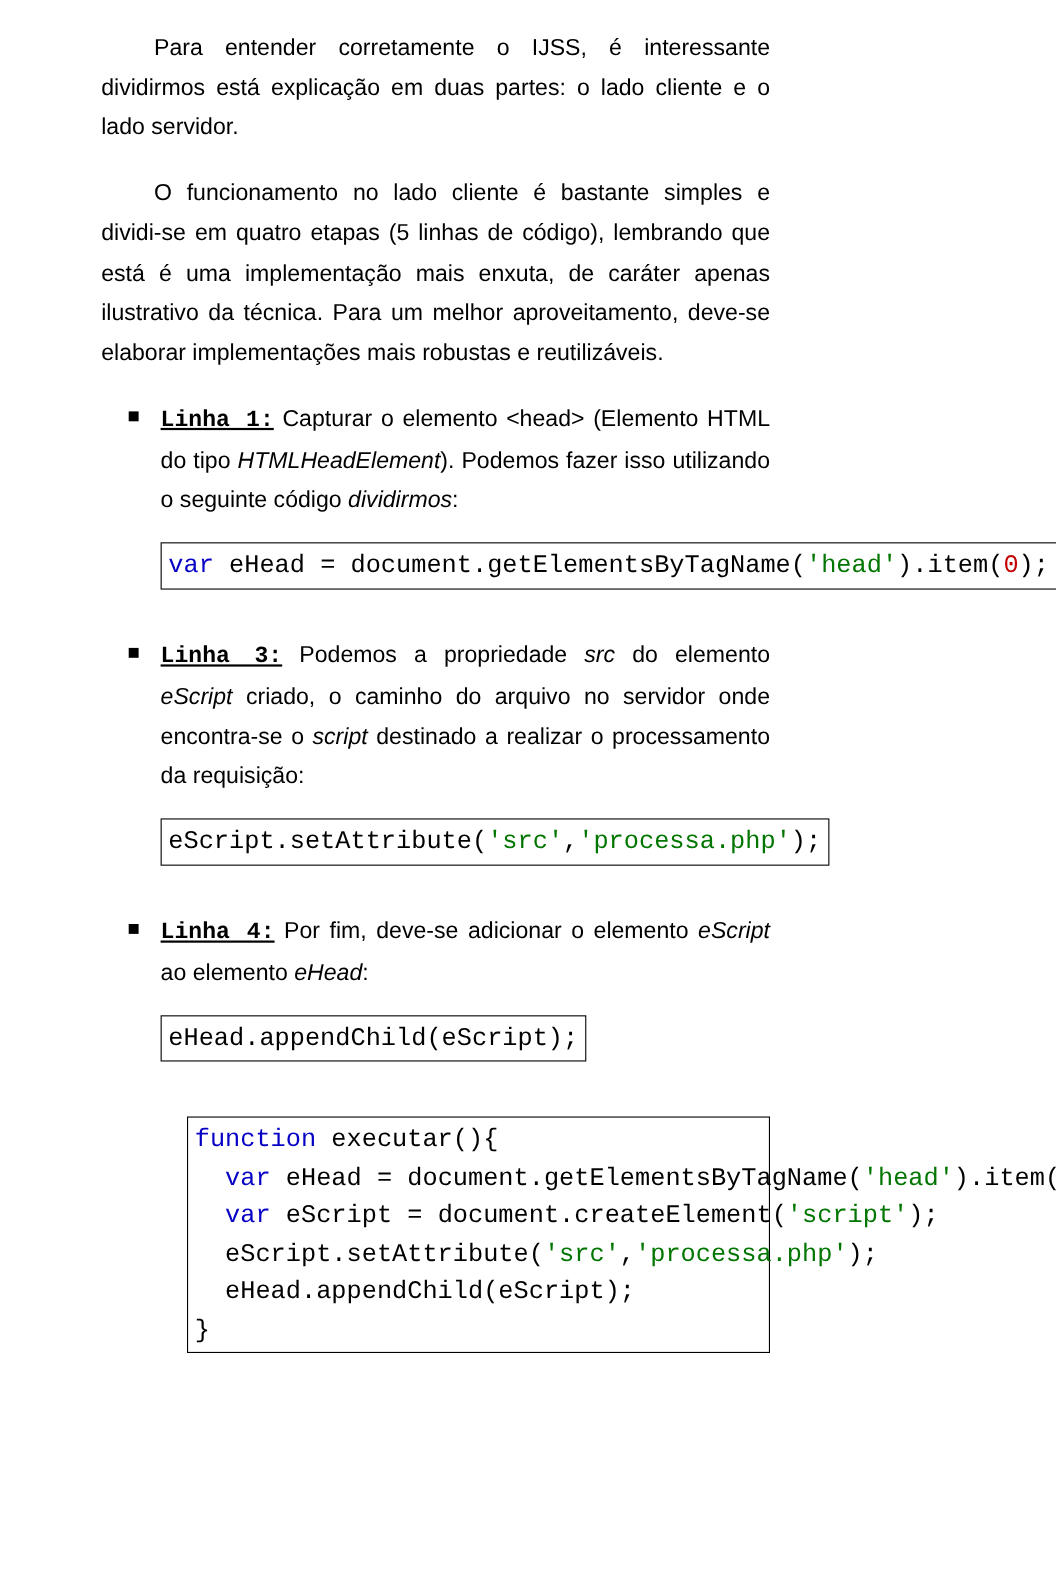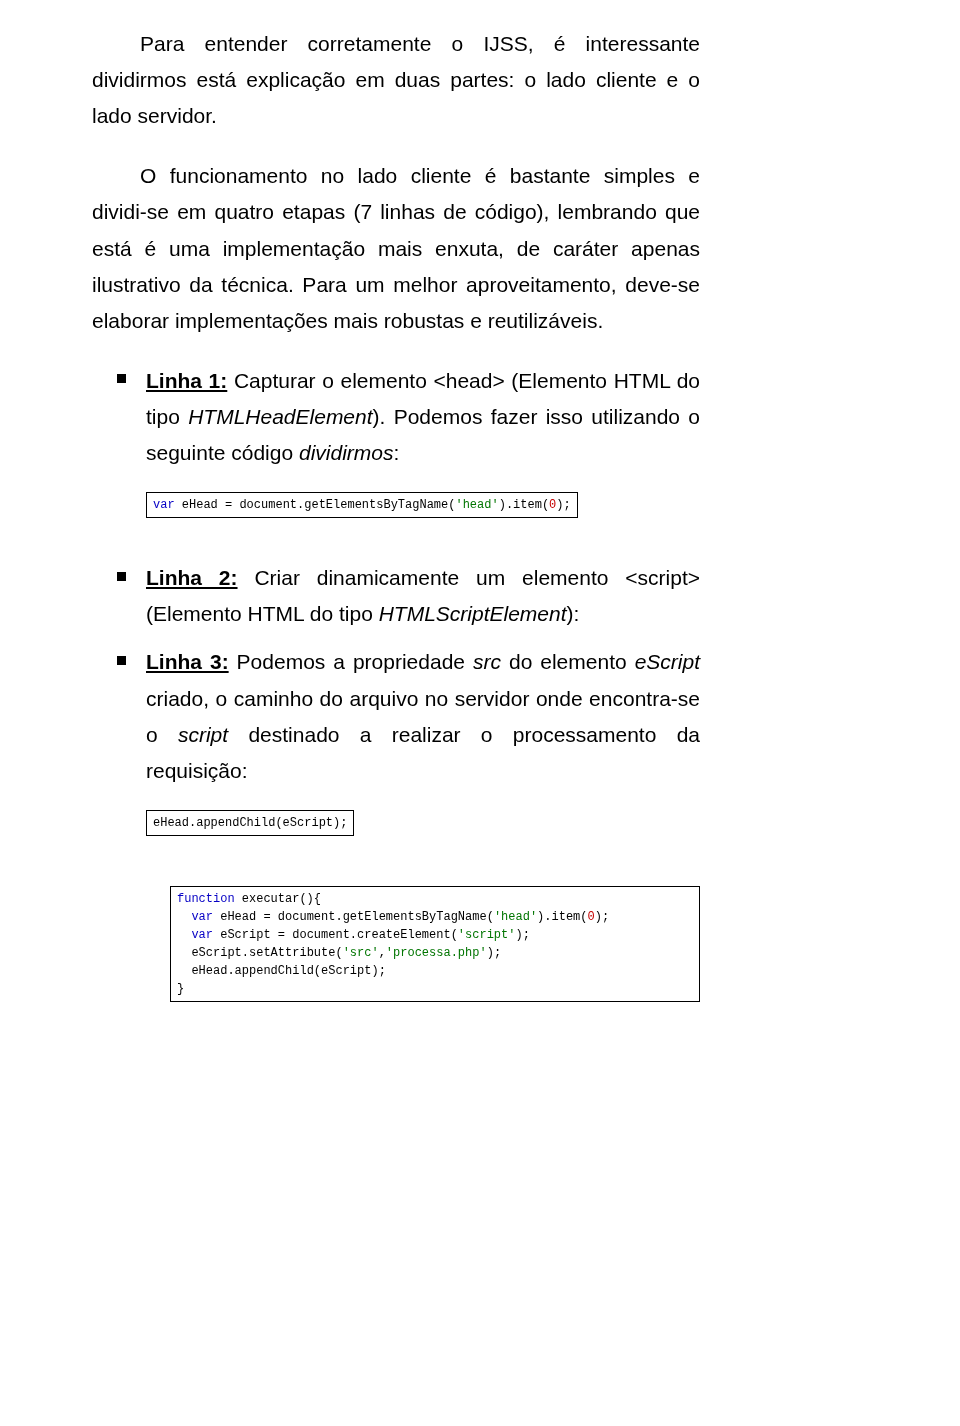--- a/index.html
+++ b/index.html
@@ -34,69 +34,71 @@
     position: absolute;
     left: 25px;
     top: 0.55em;
     width: 9px;
     height: 9px;
     background: #000;
     display: inline-block;
   }
   .udash {
     text-decoration: underline;
+    font-family: Liberation Mono, monospace;
   }
   .ital {
     font-style: italic;
   }
   .codebox {
     border: 1px solid #000;
     font-family: "Courier New", Courier, monospace;
-    font-size: 12px;
+    font-size: 23px;
     line-height: 1.5;
     padding: 3px 6px;
     margin: 8px 0 42px 54px;
     white-space: pre;
     display: inline-block;
     box-sizing: border-box;
   }
   .codebox .kw  { color: #0600c5; }
   .codebox .str { color: #007500; }
   .codebox .num { color: #c50000; }
   .lowgap { margin-bottom: 12px; }
 </style>
 </head>
 <body>
 
 <div class="page">
 
   <p class="para indent">Para entender corretamente o IJSS, é interessante dividirmos está explicação em duas partes: o lado cliente e o lado servidor.</p>
 
-  <p class="para indent">O funcionamento no lado cliente é bastante simples e dividi-se em quatro etapas (7 linhas de código), lembrando que está é uma implementação mais enxuta, de caráter apenas ilustrativo da técnica. Para um melhor aproveitamento, deve-se elaborar implementações mais robustas e reutilizáveis.</p>
+  <p class="para indent">O funcionamento no lado cliente é bastante simples e dividi-se em quatro etapas (5 linhas de código), lembrando que está é uma implementação mais enxuta, de caráter apenas ilustrativo da técnica. Para um melhor aproveitamento, deve-se elaborar implementações mais robustas e reutilizáveis.</p>
 
   
   <p class="item lowgap">
     <span class="bullet"></span>
     <b class="udash">Linha 1:</b><span> Capturar o elemento &lt;head&gt; (Elemento HTML do tipo </span><span class="ital">HTMLHeadElement</span><span>). Podemos fazer isso utilizando o seguinte código </span><span class="ital">dividirmos</span><span>:</span>
   </p>
   <div class="codebox"><span class="kw">var</span><span> eHead = document.getElementsByTagName(</span><span class="str">'head'</span><span>).item(</span><span class="num">0</span><span>);</span></div>
 
   
-  <p class="item lowgap">
-    <span class="bullet"></span>
-    <b class="udash">Linha 2:</b><span> Criar dinamicamente um elemento &lt;script&gt; (Elemento HTML do tipo </span><span class="ital">HTMLScriptElement</span><span>):</span>
-  </p>
 
   
   <p class="item lowgap">
     <span class="bullet"></span>
     <b class="udash">Linha 3:</b><span> Podemos a propriedade </span><span class="ital">src</span><span> do elemento </span><span class="ital">eScript</span><span> criado, o caminho do arquivo no servidor onde encontra-se o </span><span class="ital">script</span><span> destinado a realizar o processamento da requisição:</span>
   </p>
+  <div class="codebox"><span>eScript.setAttribute(</span><span class="str">'src'</span><span>,</span><span class="str">'processa.php'</span><span>);</span></div>
 
   
+  <p class="item lowgap">
+    <span class="bullet"></span>
+    <b class="udash">Linha 4:</b><span> Por fim, deve-se adicionar o elemento </span><span class="ital">eScript</span><span> ao elemento </span><span class="ital">eHead</span><span>:</span>
+  </p>
   <div class="codebox"><span>eHead.appendChild(eScript);</span></div>
 
 
   <div class="codebox" style="margin-left:78px; display:block; width:auto;"><span class="kw">function</span><span> executar(){</span>
 <span>  </span><span class="kw">var</span><span> eHead = document.getElementsByTagName(</span><span class="str">'head'</span><span>).item(</span><span class="num">0</span><span>);</span>
 <span>  </span><span class="kw">var</span><span> eScript = document.createElement(</span><span class="str">'script'</span><span>);</span>
 <span>  </span><span>eScript.setAttribute(</span><span class="str">'src'</span><span>,</span><span class="str">'processa.php'</span><span>);</span>
 <span>  </span><span>eHead.appendChild(eScript);</span>
 <span>}</span></div>
 

